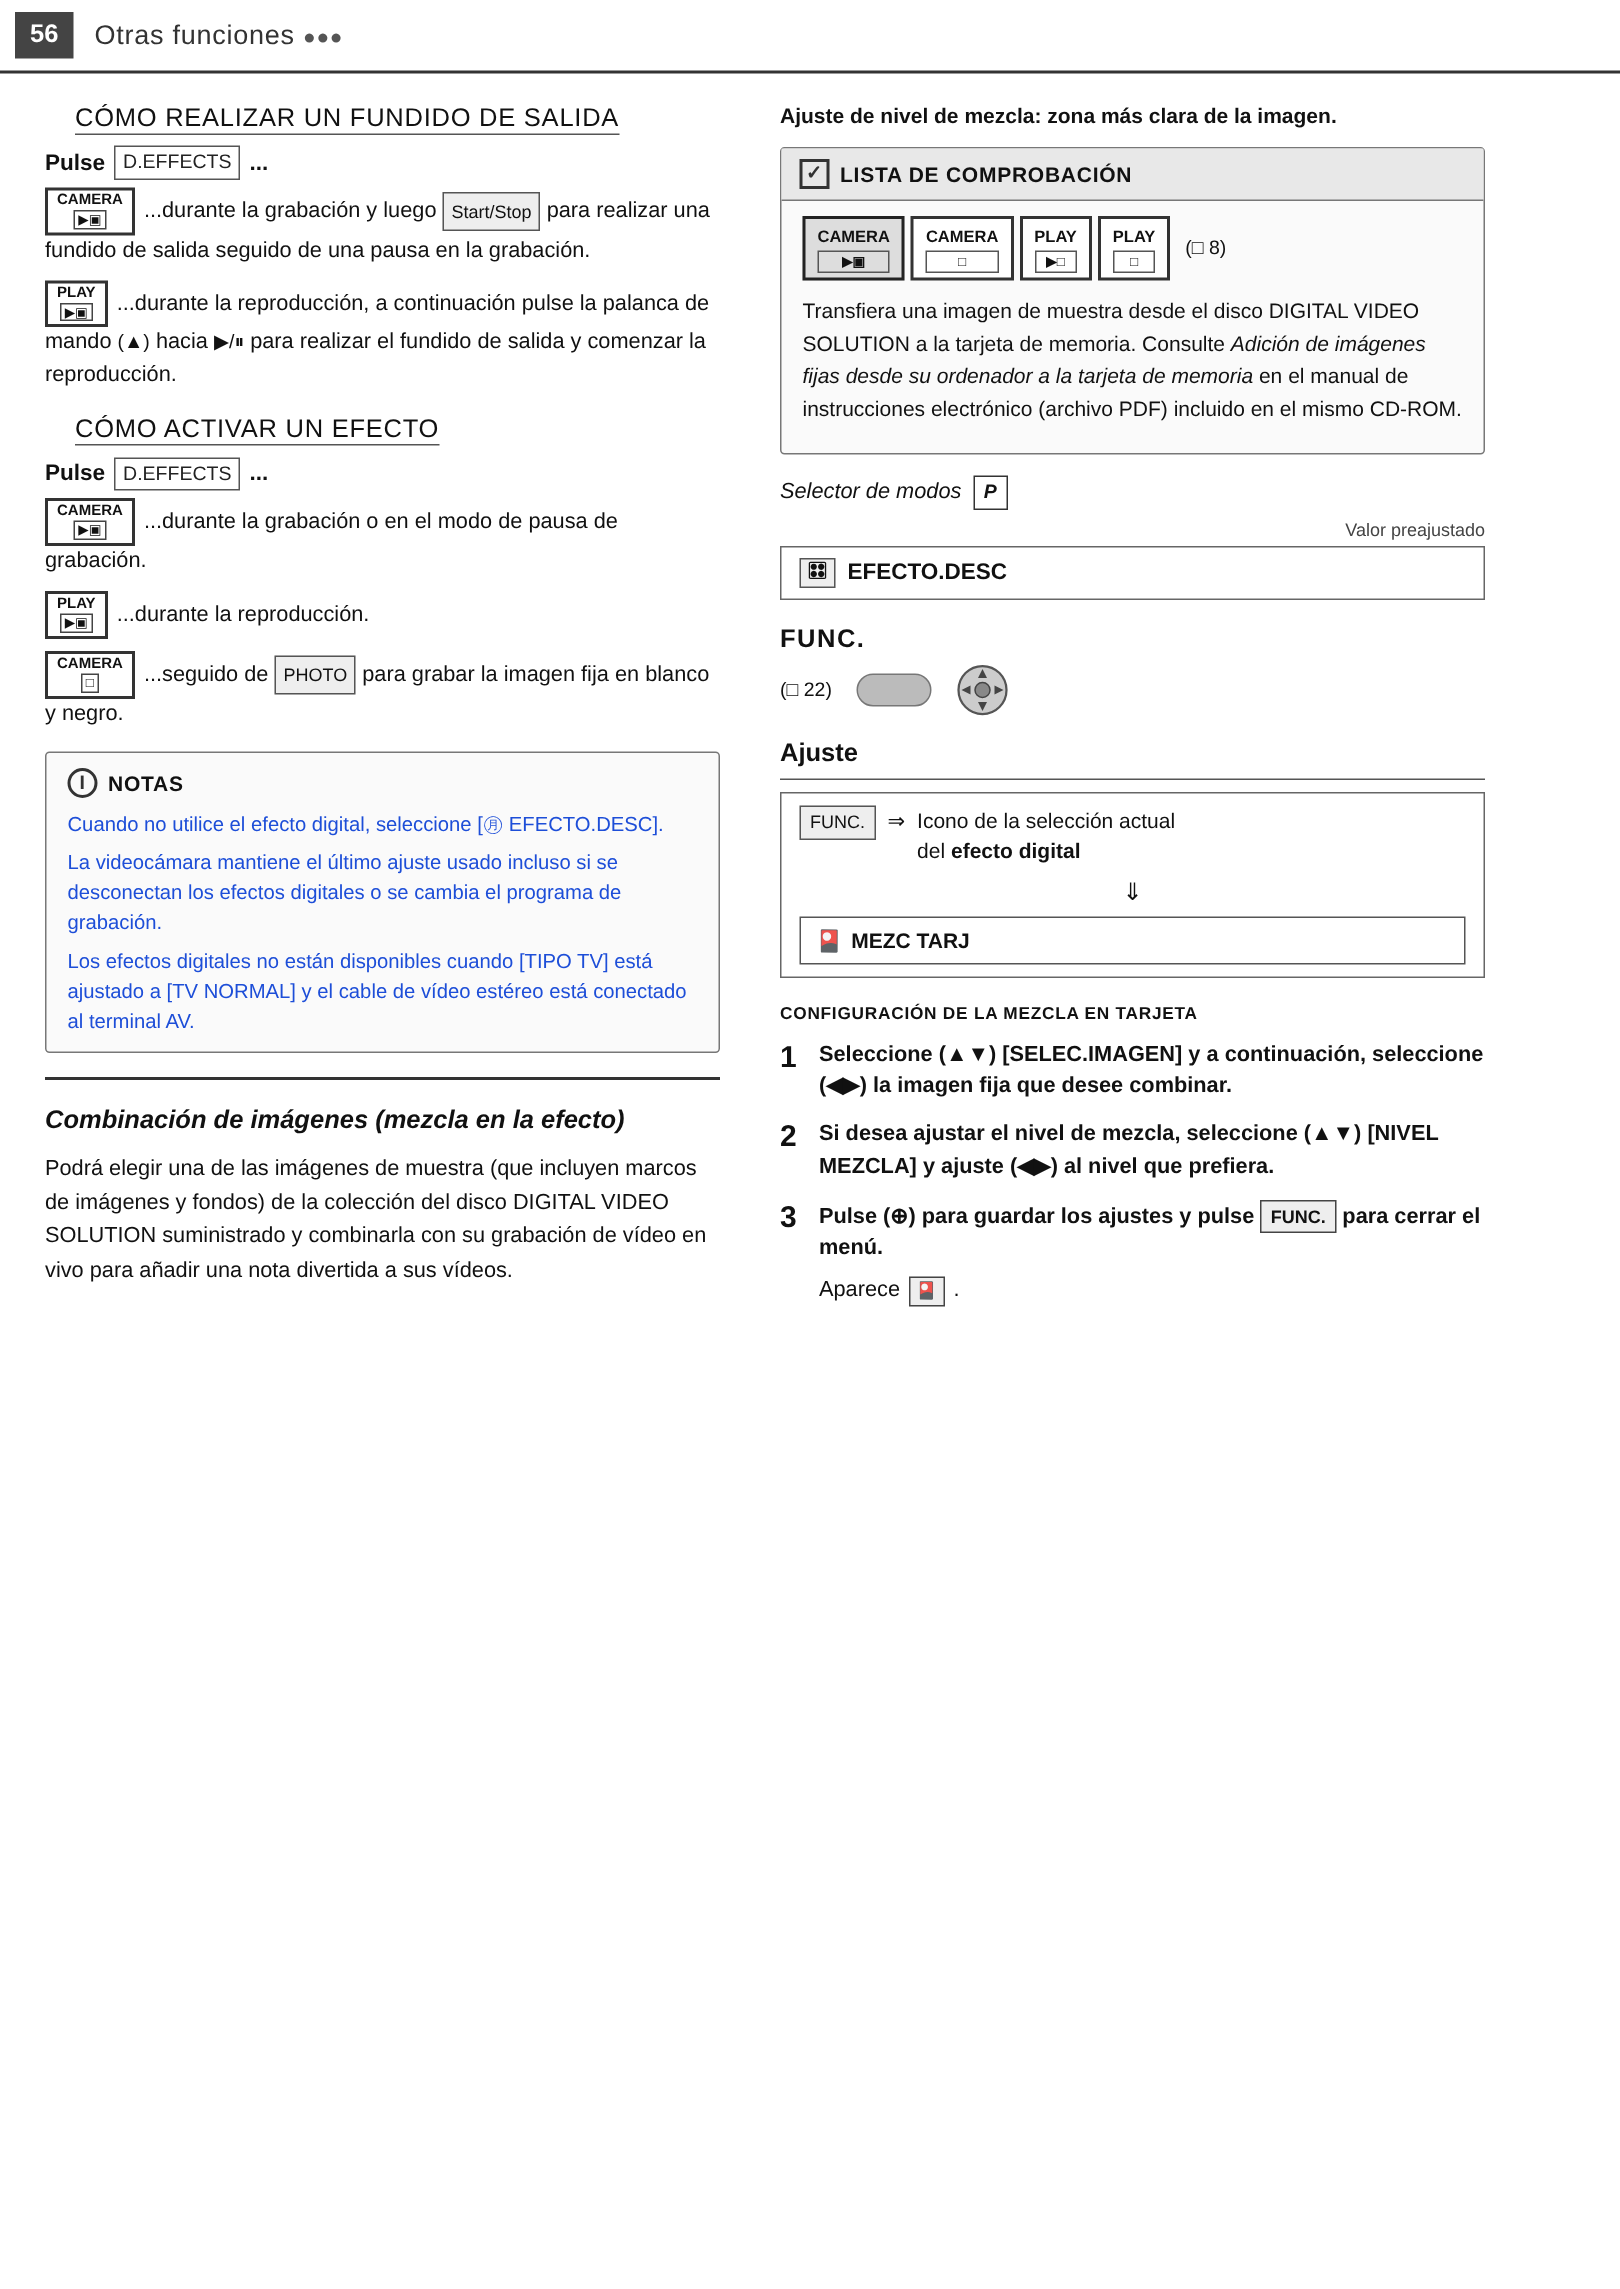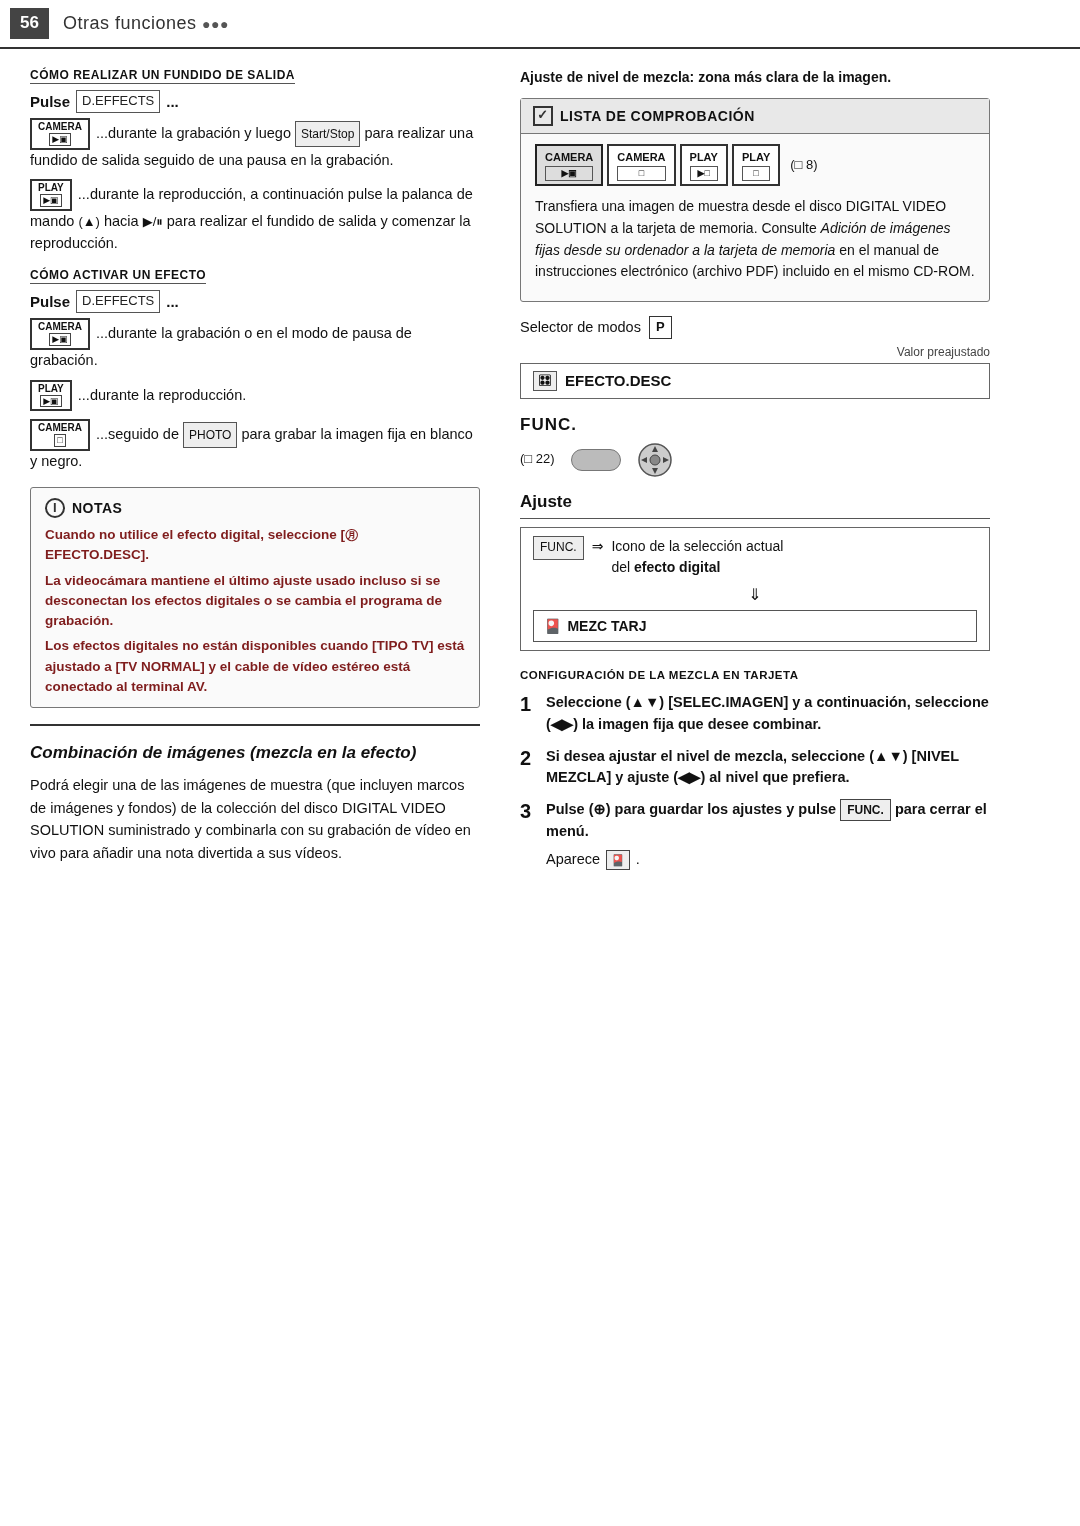--- a/index.html
+++ b/index.html
@@ -49,27 +49,28 @@
       width: 480px;
       padding-right: 30px;
     }
     .col-right {
       width: 480px;
       padding-left: 10px;
     }
 
     
     .section-heading {
-      font-size: 12px;
-      font-weight: bold;
+      font-size: 17px;
+      font-weight: normal;
       letter-spacing: 0.5px;
       text-transform: uppercase;
       color: #111;
       margin-bottom: 4px;
       margin-top: 0;
+      margin-left: 20px;
     }
 
     
     .pulse-line {
       display: flex;
       align-items: center;
       gap: 6px;
       margin: 6px 0 5px 0;
       font-size: 15px;
       font-weight: bold;
@@ -129,22 +130,21 @@
       justify-content: center;
       font-size: 13px;
       font-weight: bold;
       color: #333;
       flex-shrink: 0;
     }
     .notes-box p {
       font-size: 13.5px;
       line-height: 1.5;
       margin-bottom: 5px;
-      color: #7f1d1d;
-      font-weight: bold;
+      color: #1d4ed8;
     }
     .notes-box p:last-child { margin-bottom: 0; }
 
     
     .section-divider {
       border: none;
       border-top: 2px solid #333;
       margin: 16px 0;
     }
 
@@ -248,20 +248,21 @@
       font-style: italic;
     }
 
     
     .selector-line {
       display: flex;
       align-items: center;
       gap: 8px;
       font-size: 14.5px;
       margin-bottom: 5px;
+      font-style: italic;
     }
     .p-badge {
       display: inline-block;
       border: 1.5px solid #333;
       padding: 1px 6px;
       font-size: 13px;
       font-weight: bold;
     }
     .valor-label {
       font-size: 12px;

